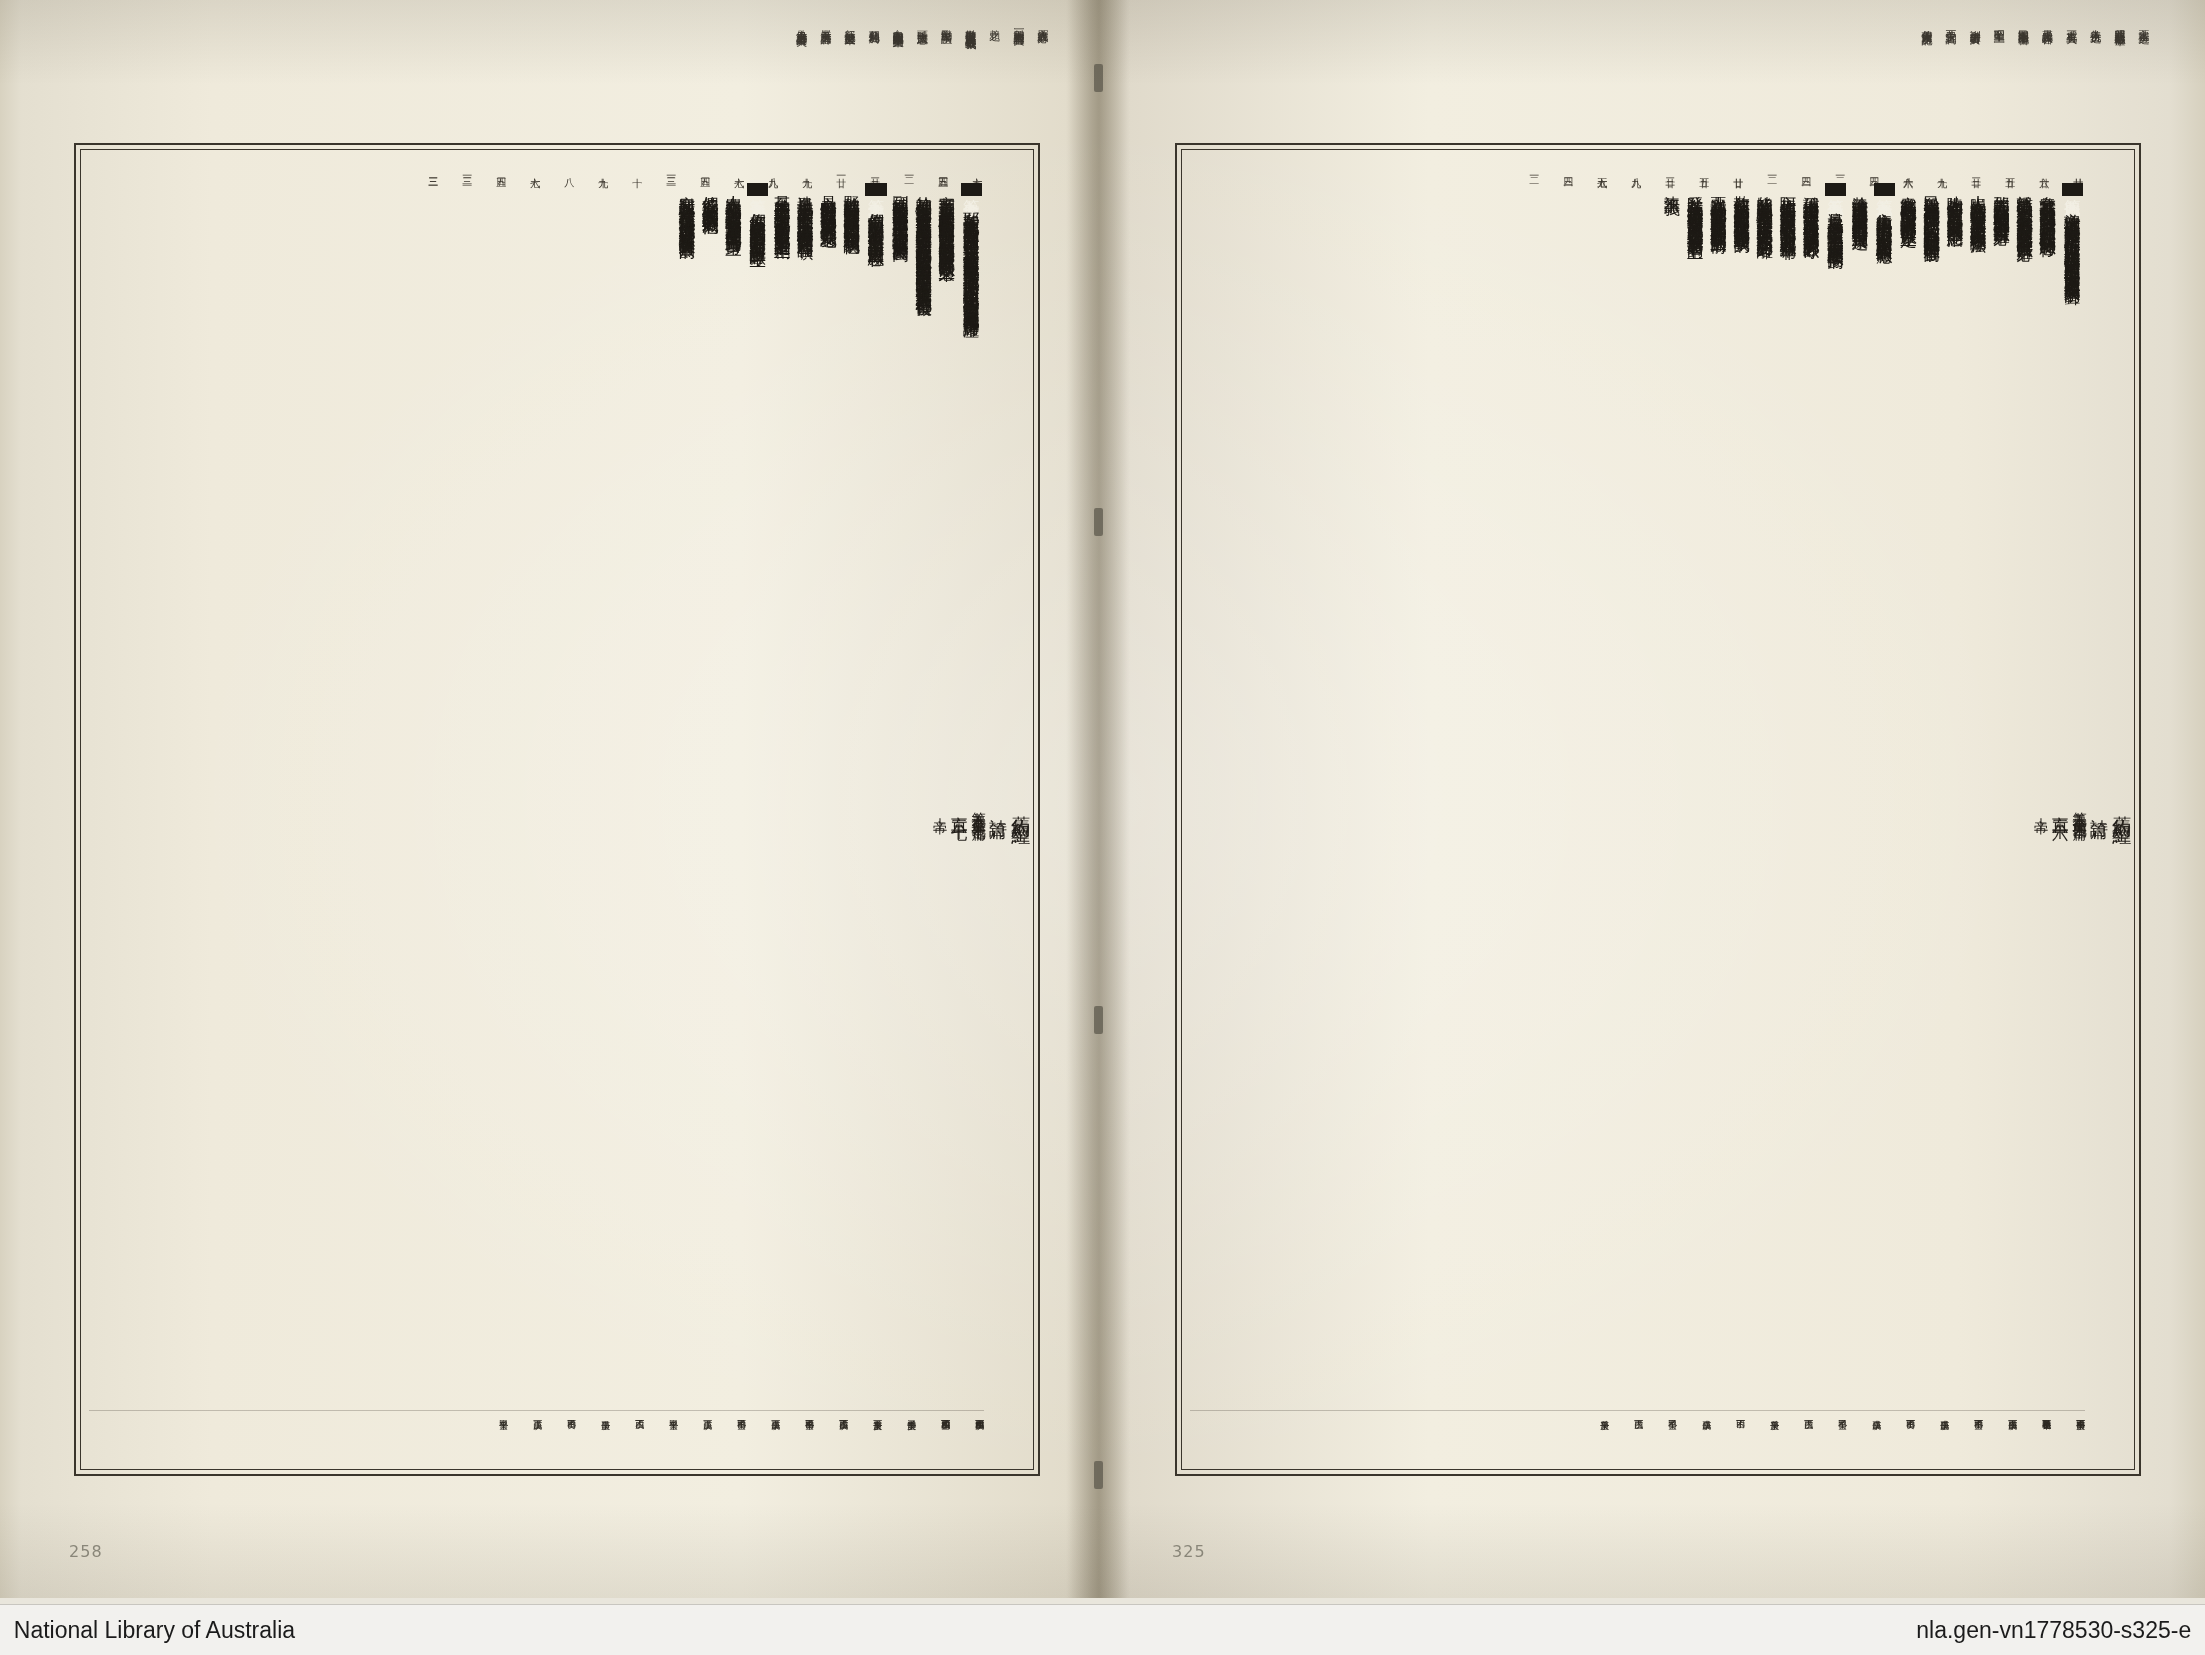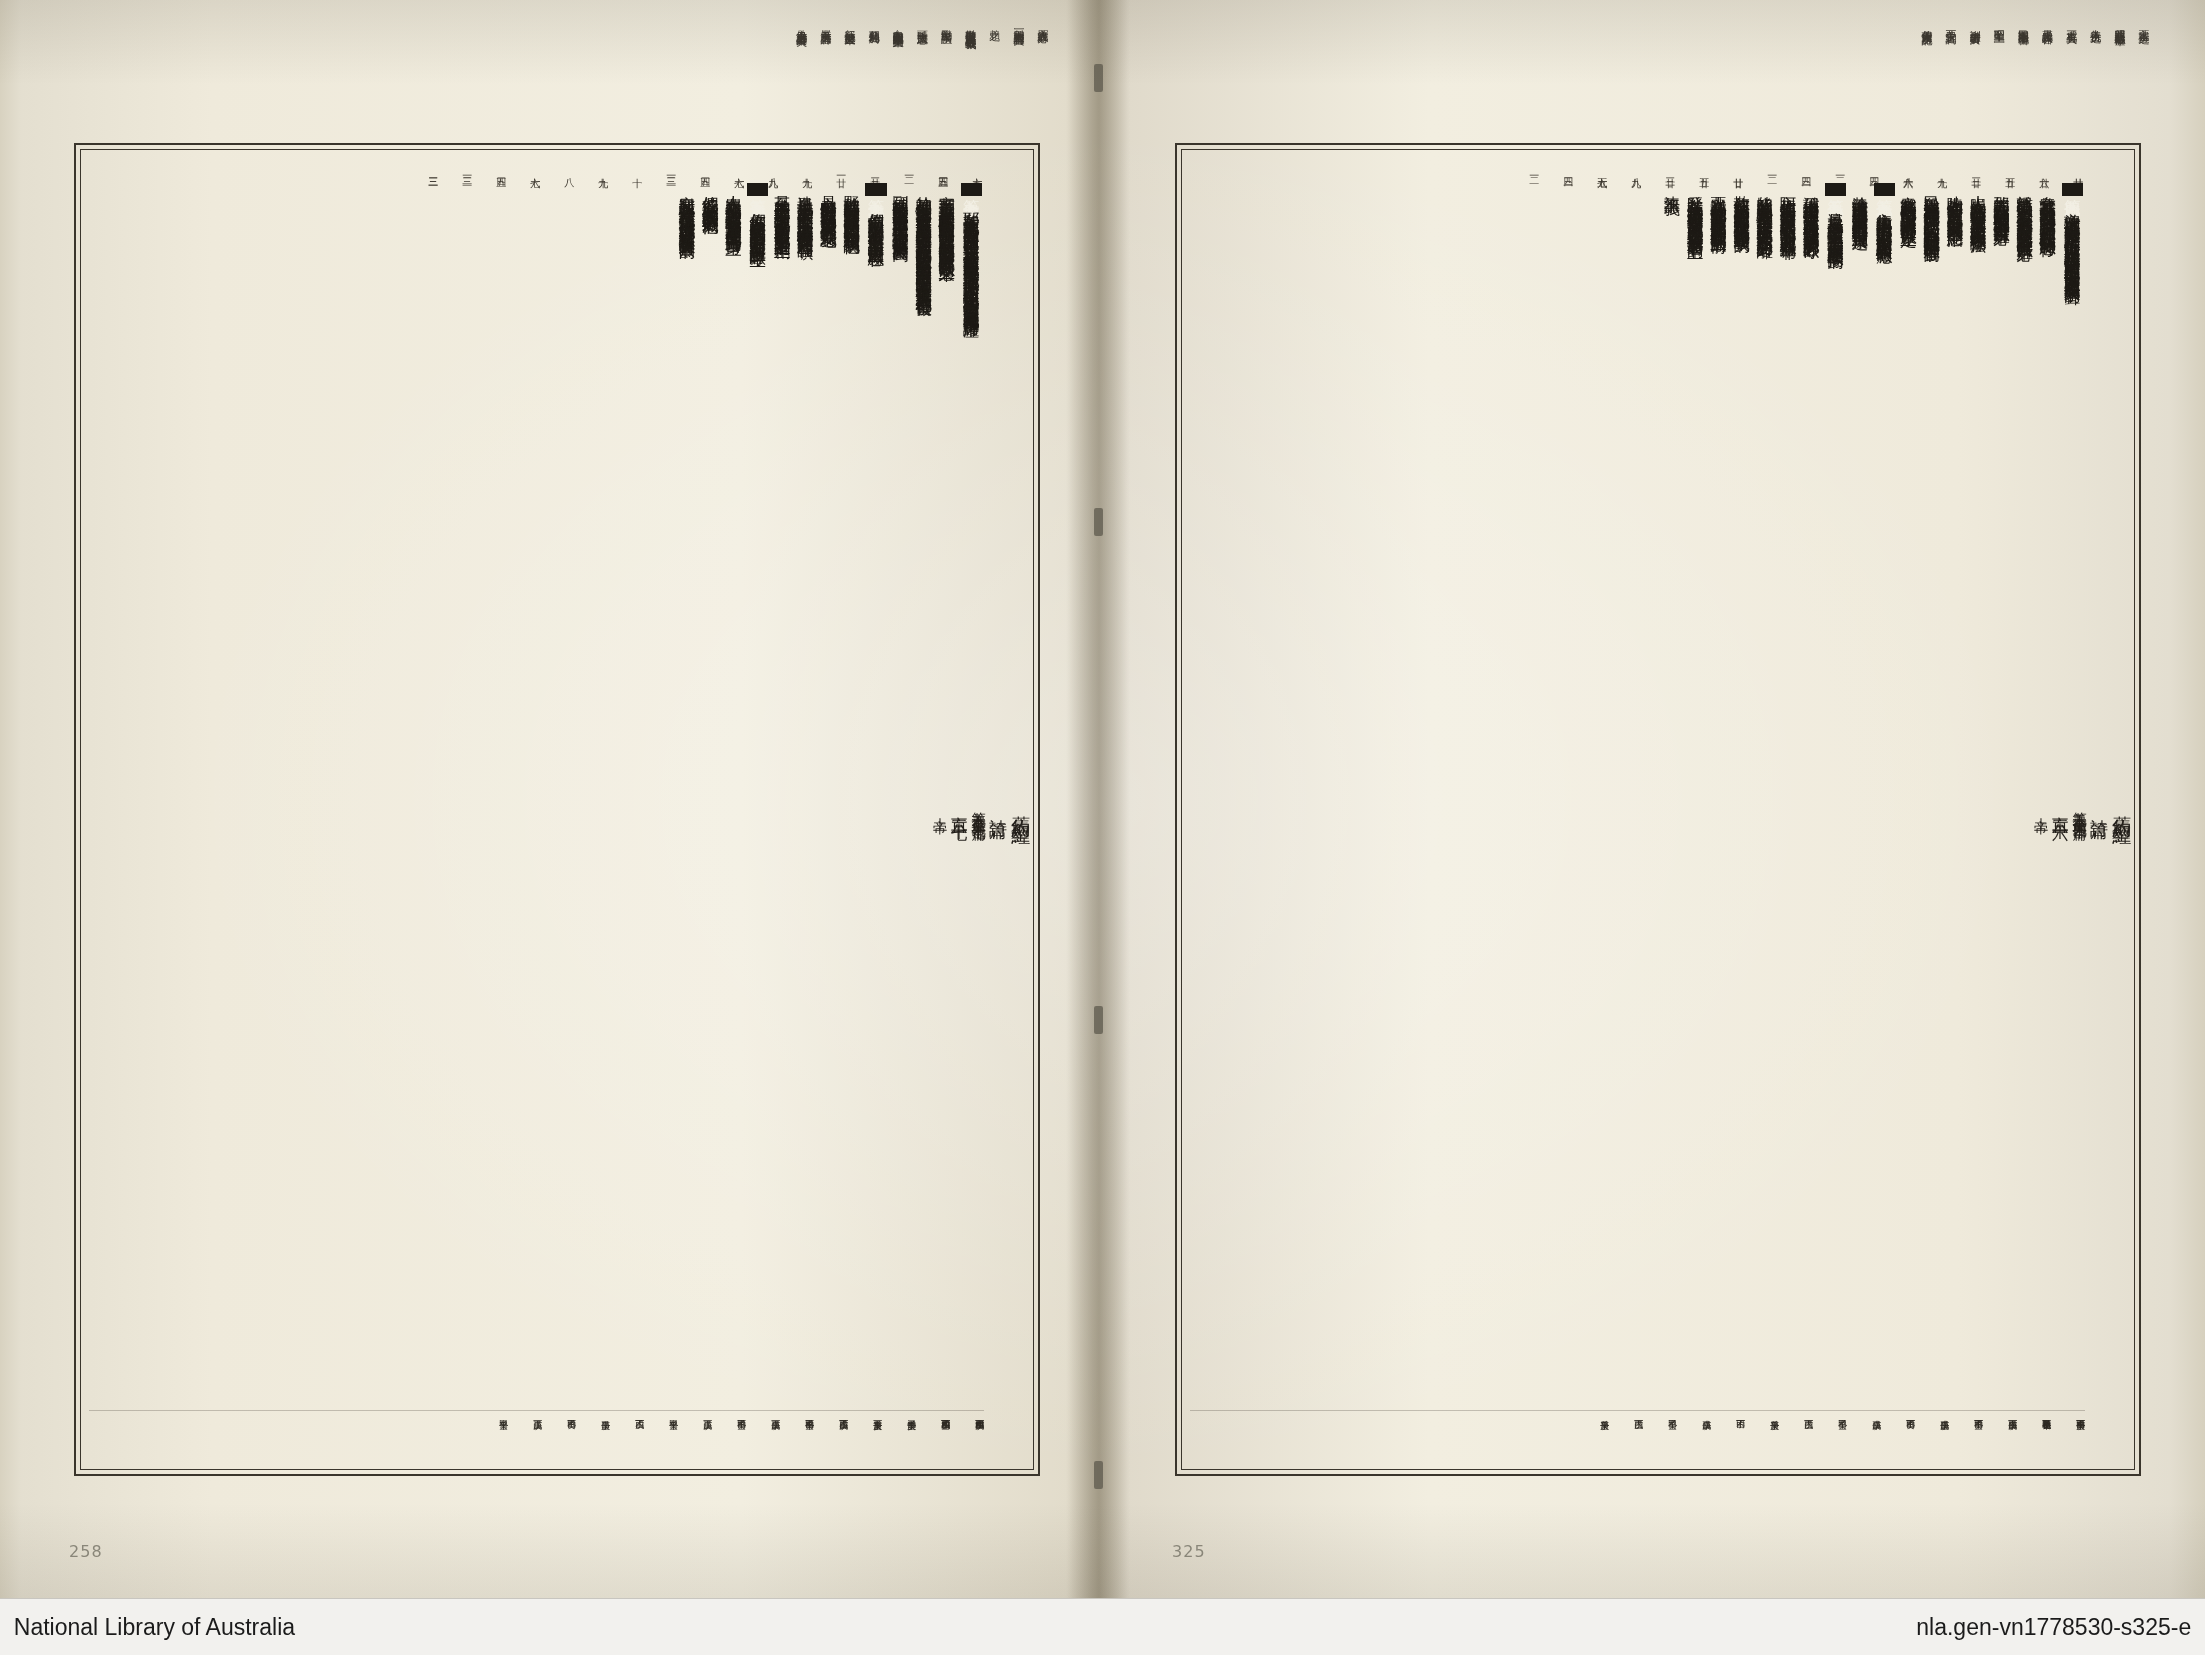--- a/index.html
+++ b/index.html
@@ -227,21 +227,21 @@
   }
   #folio-left  { left: 69px; }
   #folio-right { left: 1172px; }
 
   
   #statusbar {
     position: absolute;
     left: 0;
     bottom: 0;
     width: 2205px;
-    height: 58px;
+    height: 52px;
     background: #f2f1ee;
     border-top: 0.5px solid #c8c6c0;
     display: flex;
     align-items: center;
     justify-content: space-between;
     padding: 0 13.8px;
     box-sizing: border-box;
     font-size: 23px;
     color: #1b1b1b;
     font-family: "Liberation Sans", sans-serif;

